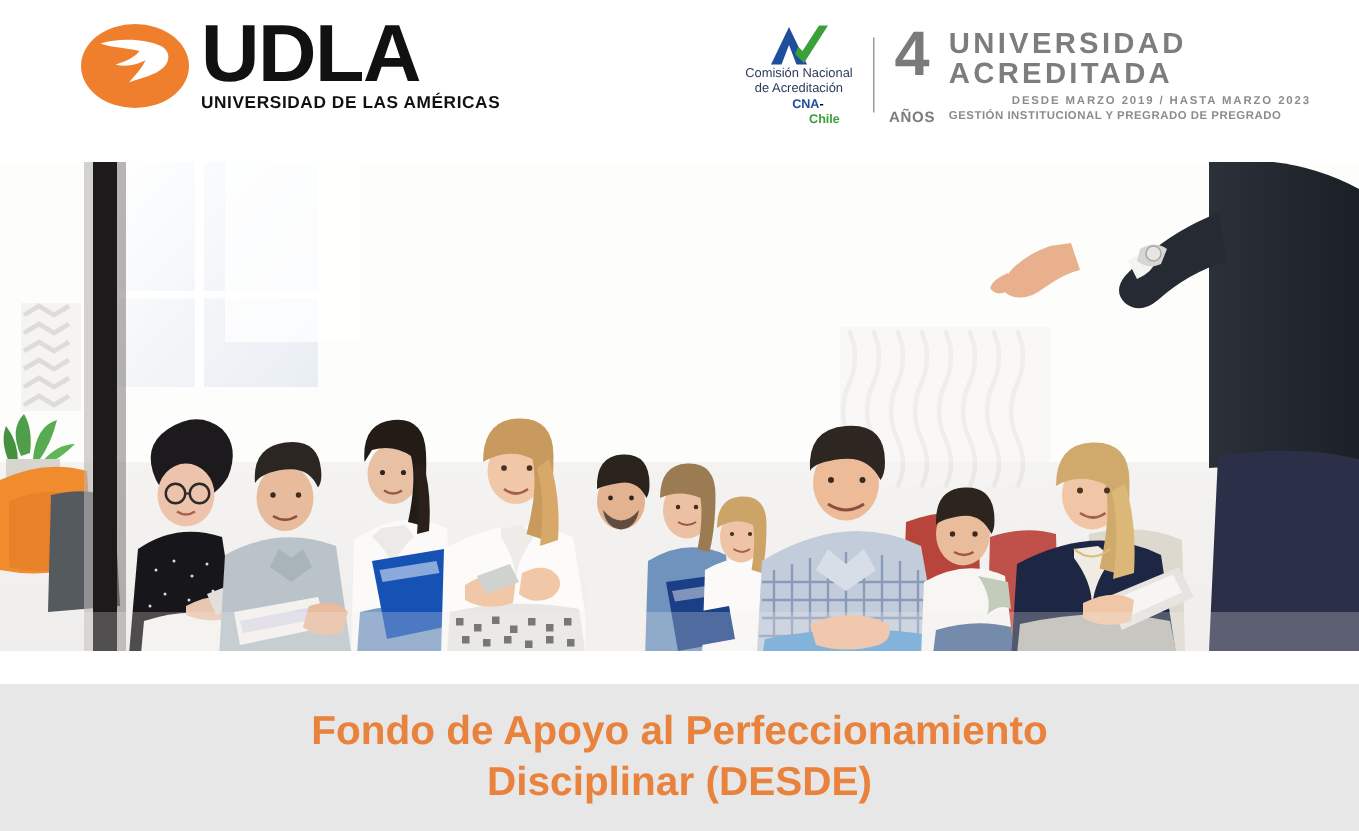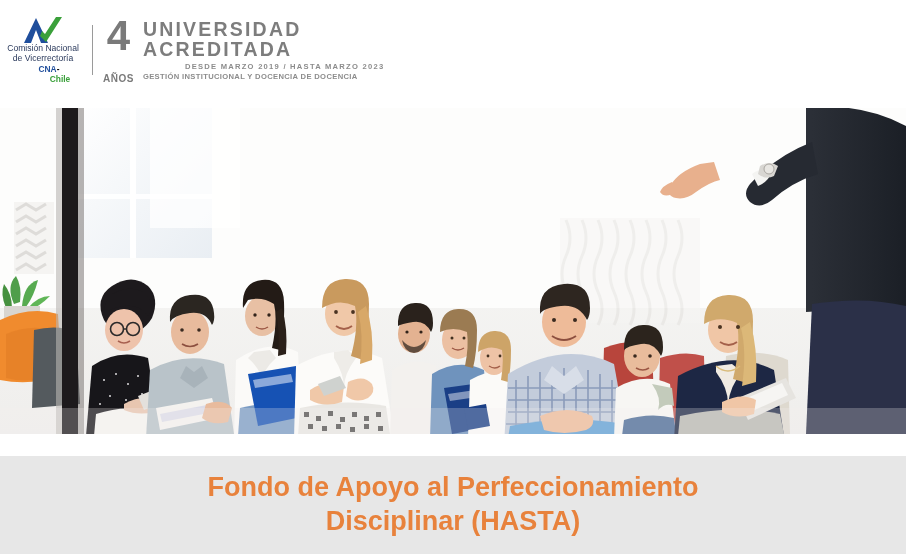--- a/index.html
+++ b/index.html
@@ -201,45 +201,59 @@
     white-space: nowrap;
   }
 </style>
 </head>
 <body>
 
 <div class="slide">
 
   <div class="header">
 
+    <div class="udla-logo">
+      <div class="udla-mark">
+        <div class="oval"></div>
+        <svg class="swoosh" viewBox="0 0 52 40">
+          <path d="M3 5 C16 1, 34 2, 44 7 C49 10, 50 16, 45 21 C40 26, 30 28, 22 31
+                   C27 25, 31 21, 33 16 C28 19, 20 21, 13 19 C20 17, 26 14, 29 10
+                   C22 8, 11 8, 3 5 Z" fill="#ffffff"></path>
+        </svg>
+      </div>
+      <div class="udla-word">
+        <div class="big">UDLA</div>
+        <div class="sub">UNIVERSIDAD DE LAS AMÉRICAS</div>
+      </div>
+    </div>
 
     <div class="accred">
 
       <div class="cna">
         <svg class="cna-mark" viewBox="0 0 46 28">
           <path d="M4 27 L16 2 L28 27 L21 27 L16 14 L11 27 Z" fill="#1f4e9c"></path>
           <path d="M20 20 L26 26 L42 1 L36 1 L25 18 L22 15 Z" fill="#3aa03a"></path>
         </svg>
         <div class="cna-t1">Comisión Nacional</div>
-        <div class="cna-t2">de Vicerrectoría</div>
+        <div class="cna-t2">de Acreditación</div>
         <div class="cna-t3"><span class="b">CNA</span><span>-</span><span class="g">Chile</span></div>
       </div>
 
       <div class="vrule"></div>
 
       <div class="four-block">
         <div class="four-num">4</div>
         <div class="four-anos">AÑOS</div>
       </div>
 
       <div class="accred-txt">
         <div class="accred-l1">UNIVERSIDAD</div>
         <div class="accred-l2">ACREDITADA</div>
         <div class="accred-l3">DESDE MARZO 2019 / HASTA MARZO 2023</div>
-        <div class="accred-l4">GESTIÓN INSTITUCIONAL Y DOCENCIA DE DOCENCIA</div>
+        <div class="accred-l4">GESTIÓN INSTITUCIONAL Y PREGRADO DE PREGRADO</div>
       </div>
     </div>
   </div>
 
   <div class="photo">
     <svg viewBox="0 0 906 326" preserveAspectRatio="none">
       <defs>
         <linearGradient id="wall" x1="0" y1="0" x2="0" y2="1">
           <stop offset="0" stop-color="#fbfbfa"></stop>
           <stop offset="1" stop-color="#efeeec"></stop>
@@ -509,16 +523,16 @@
           <path d="M672 74 q-10 4 -12 10 q4 6 12 2 Z" fill="#e8b08d"></path>
         </g>
 
         <rect x="0" y="300" width="906" height="26" fill="#f2f1ef" opacity="0.25"></rect>
       </g>
     </svg>
   </div>
 
   <div class="band">
     <div class="line">Fondo de Apoyo al Perfeccionamiento</div>
-    <div class="line">Disciplinar (HASTA)</div>
+    <div class="line">Disciplinar (DESDE)</div>
   </div>
 
 </div>
 
 </body></html>

